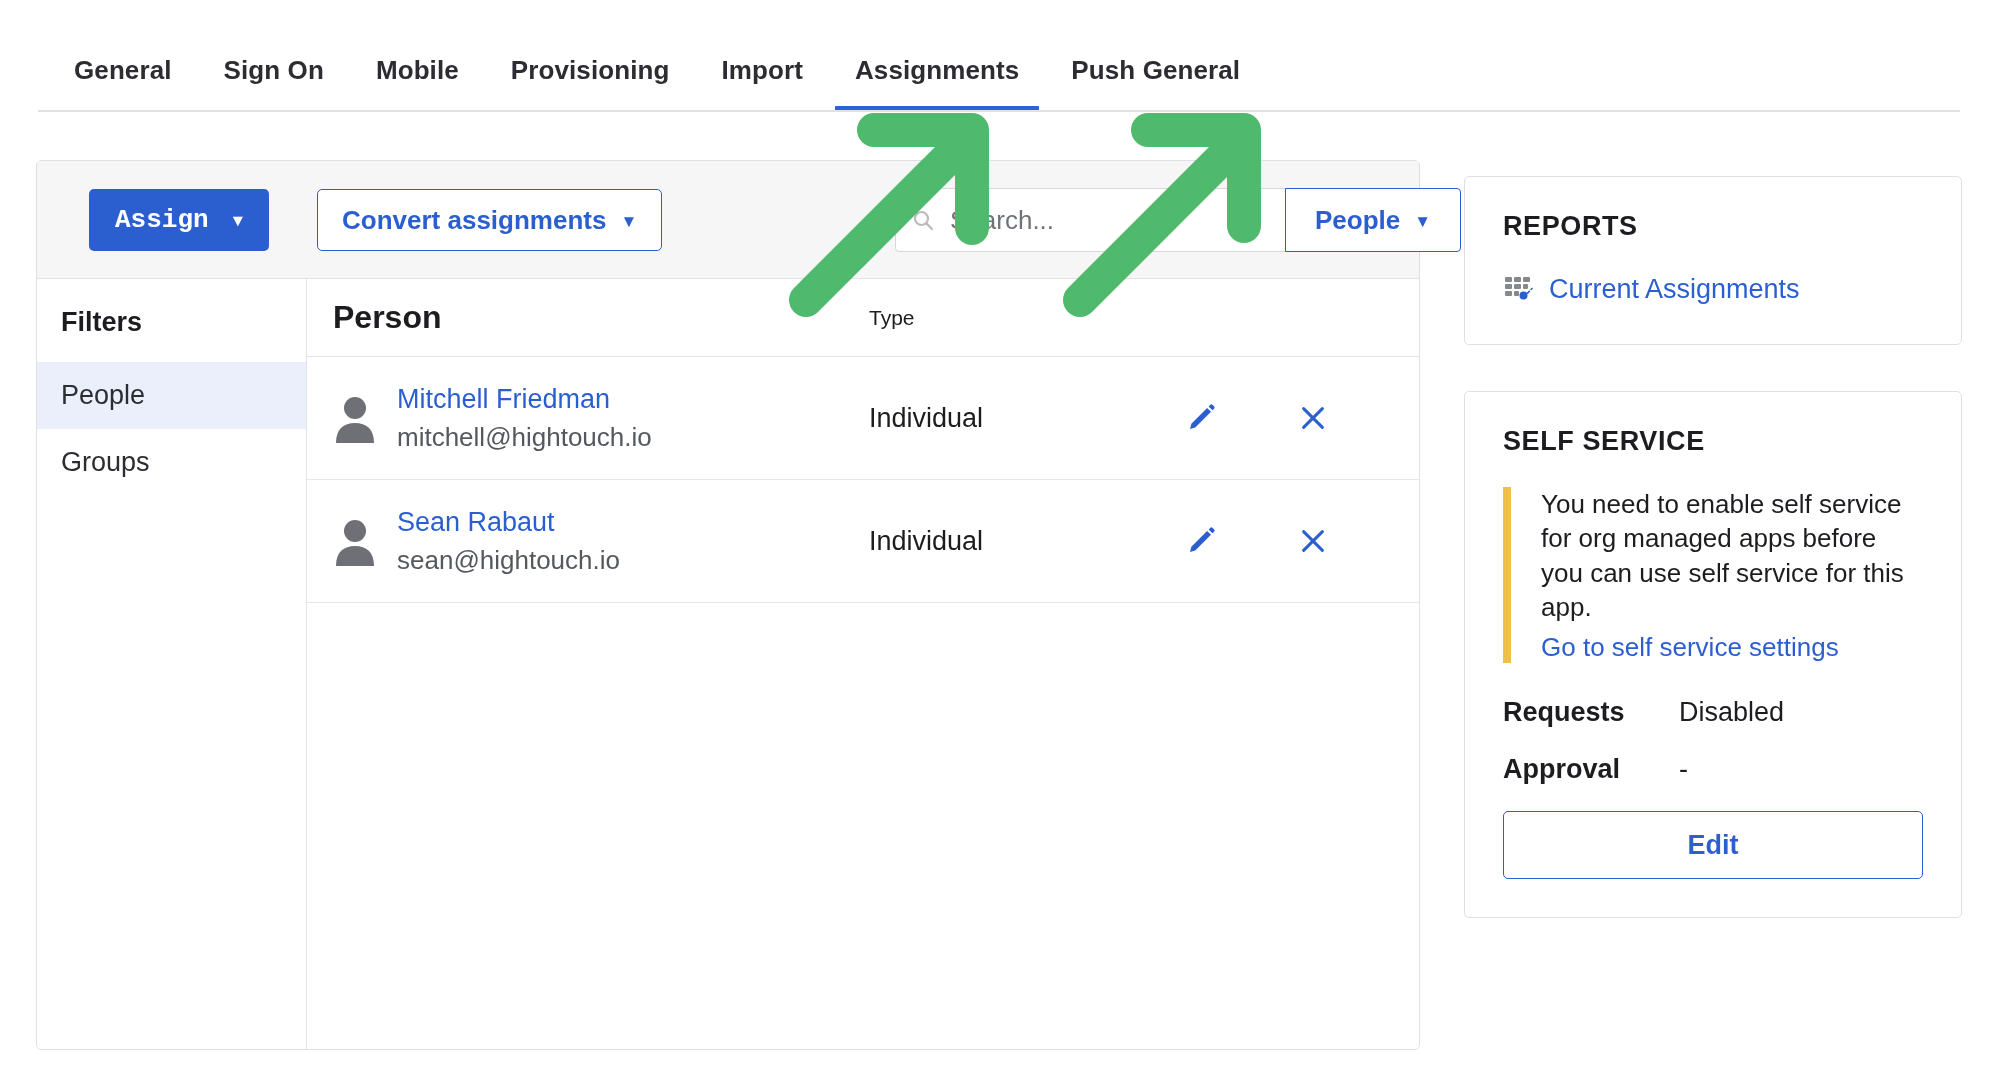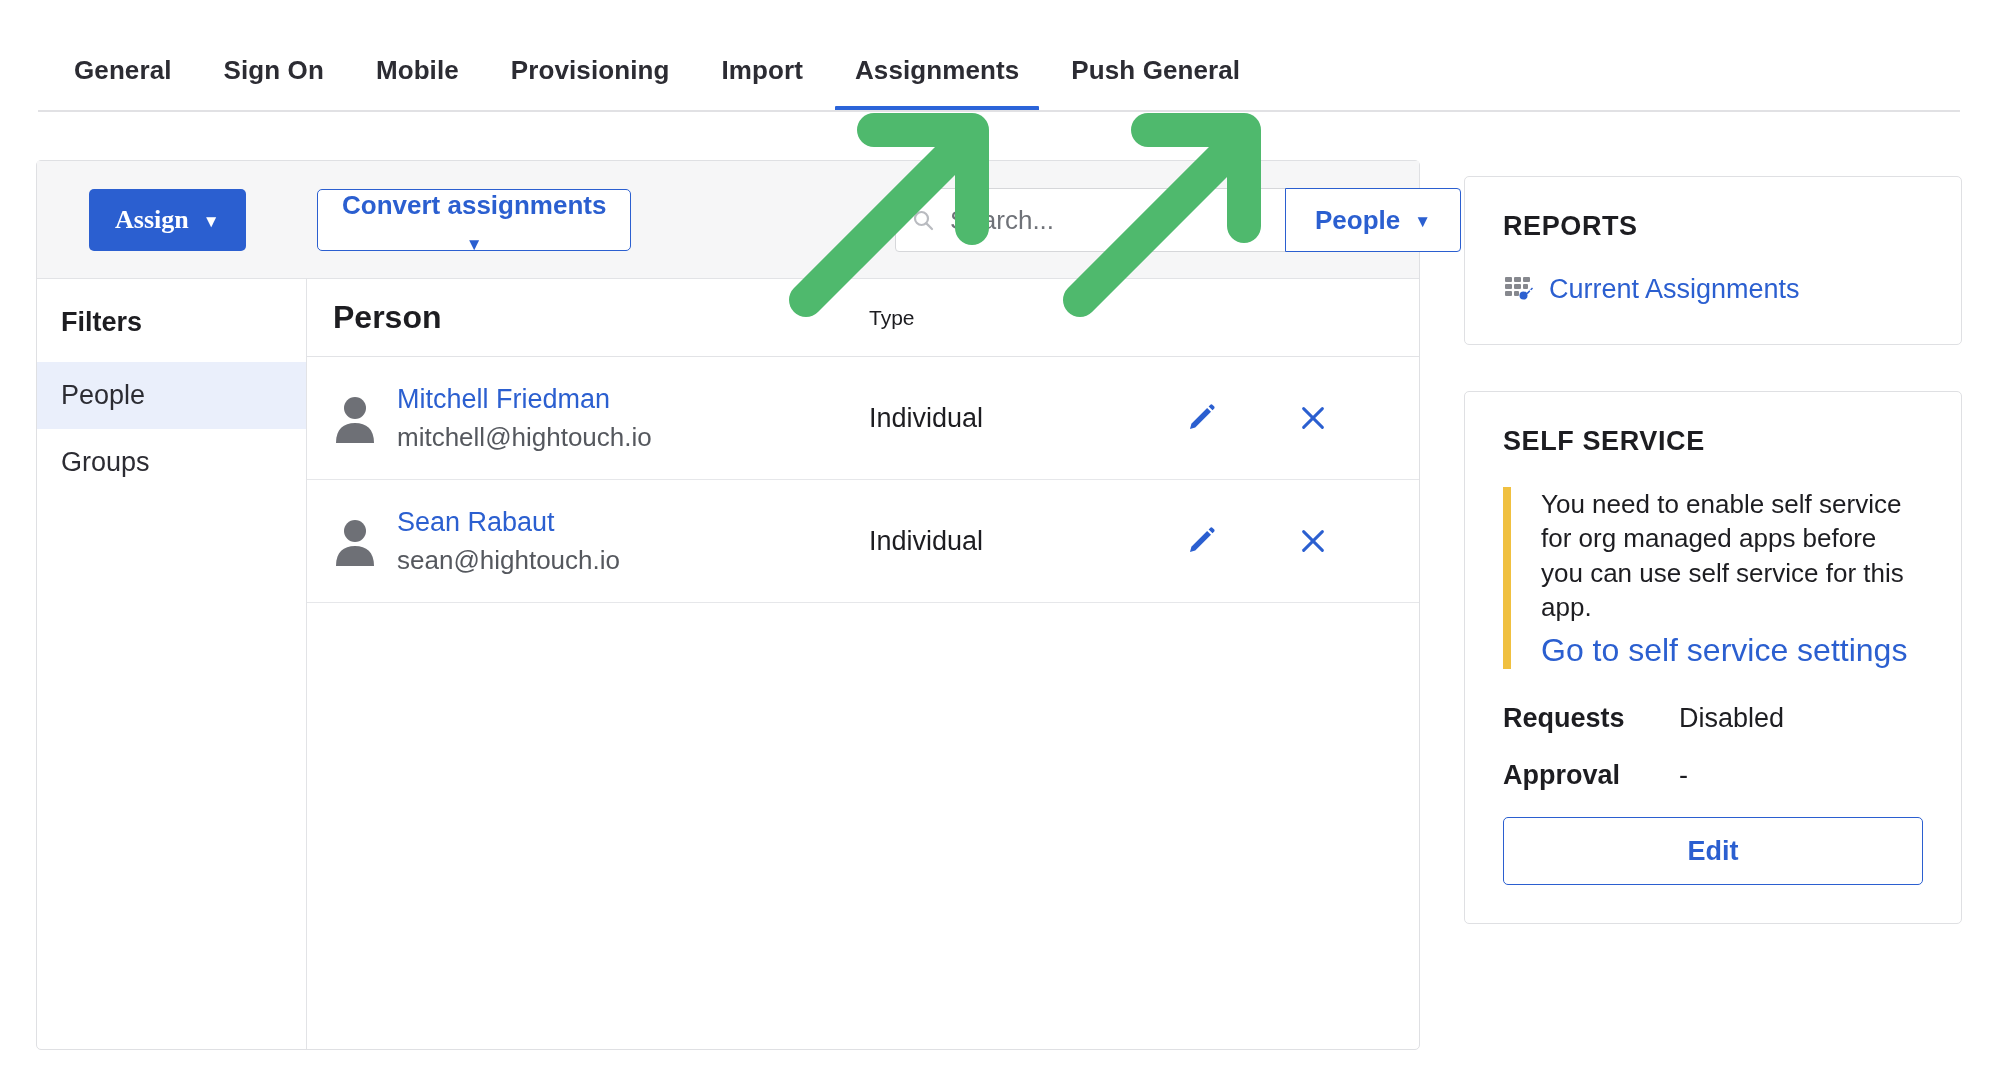--- a/index.html
+++ b/index.html
@@ -86,45 +86,44 @@
     left: 52px;
     top: 28px;
     height: 62px;
     padding: 0 26px;
     background: #2b5fd0;
     color: #ffffff;
     border: none;
     border-radius: 5px;
     font-size: 26px;
     font-weight: bold;
-    font-family: Liberation Serif, serif;
-    display: flex;
-    align-items: center;
-    gap: 14px;
+    font-family: Liberation Mono, monospace;
+    display: flex;
+    align-items: center;
+    gap: 24px;
     cursor: pointer;
   }
   .btn-convert {
     position: absolute;
     left: 280px;
     top: 28px;
     height: 62px;
     padding: 0 24px;
     background: #ffffff;
     color: #2b5fd0;
     border: 1px solid #2b5fd0;
     border-radius: 5px;
     font-size: 26px;
     font-weight: bold;
     font-family: "Liberation Sans", sans-serif;
     display: flex;
     align-items: center;
     gap: 14px;
     cursor: pointer;
     box-sizing: border-box;
-    flex-direction: column;
   }
   .caret {
     font-size: 17px;
     line-height: 1;
     transform: translateY(1px);
   }
 
   .search-wrap {
     position: absolute;
     left: 858px;
@@ -298,21 +297,21 @@
     margin-bottom: 34px;
   }
   .callout-text {
     font-size: 26px;
     line-height: 1.32;
     color: #1d1d21;
   }
   .callout-link {
     display: block;
     margin-top: 8px;
-    font-size: 32px;
+    font-size: 26px;
     color: #2b5fd0;
     cursor: pointer;
   }
   .kv {
     display: flex;
     align-items: baseline;
     margin-bottom: 26px;
   }
   .kv-key { width: 176px; flex: none; font-size: 27px; font-weight: bold; }
   .kv-val { font-size: 27px; color: #1d1d21; }

